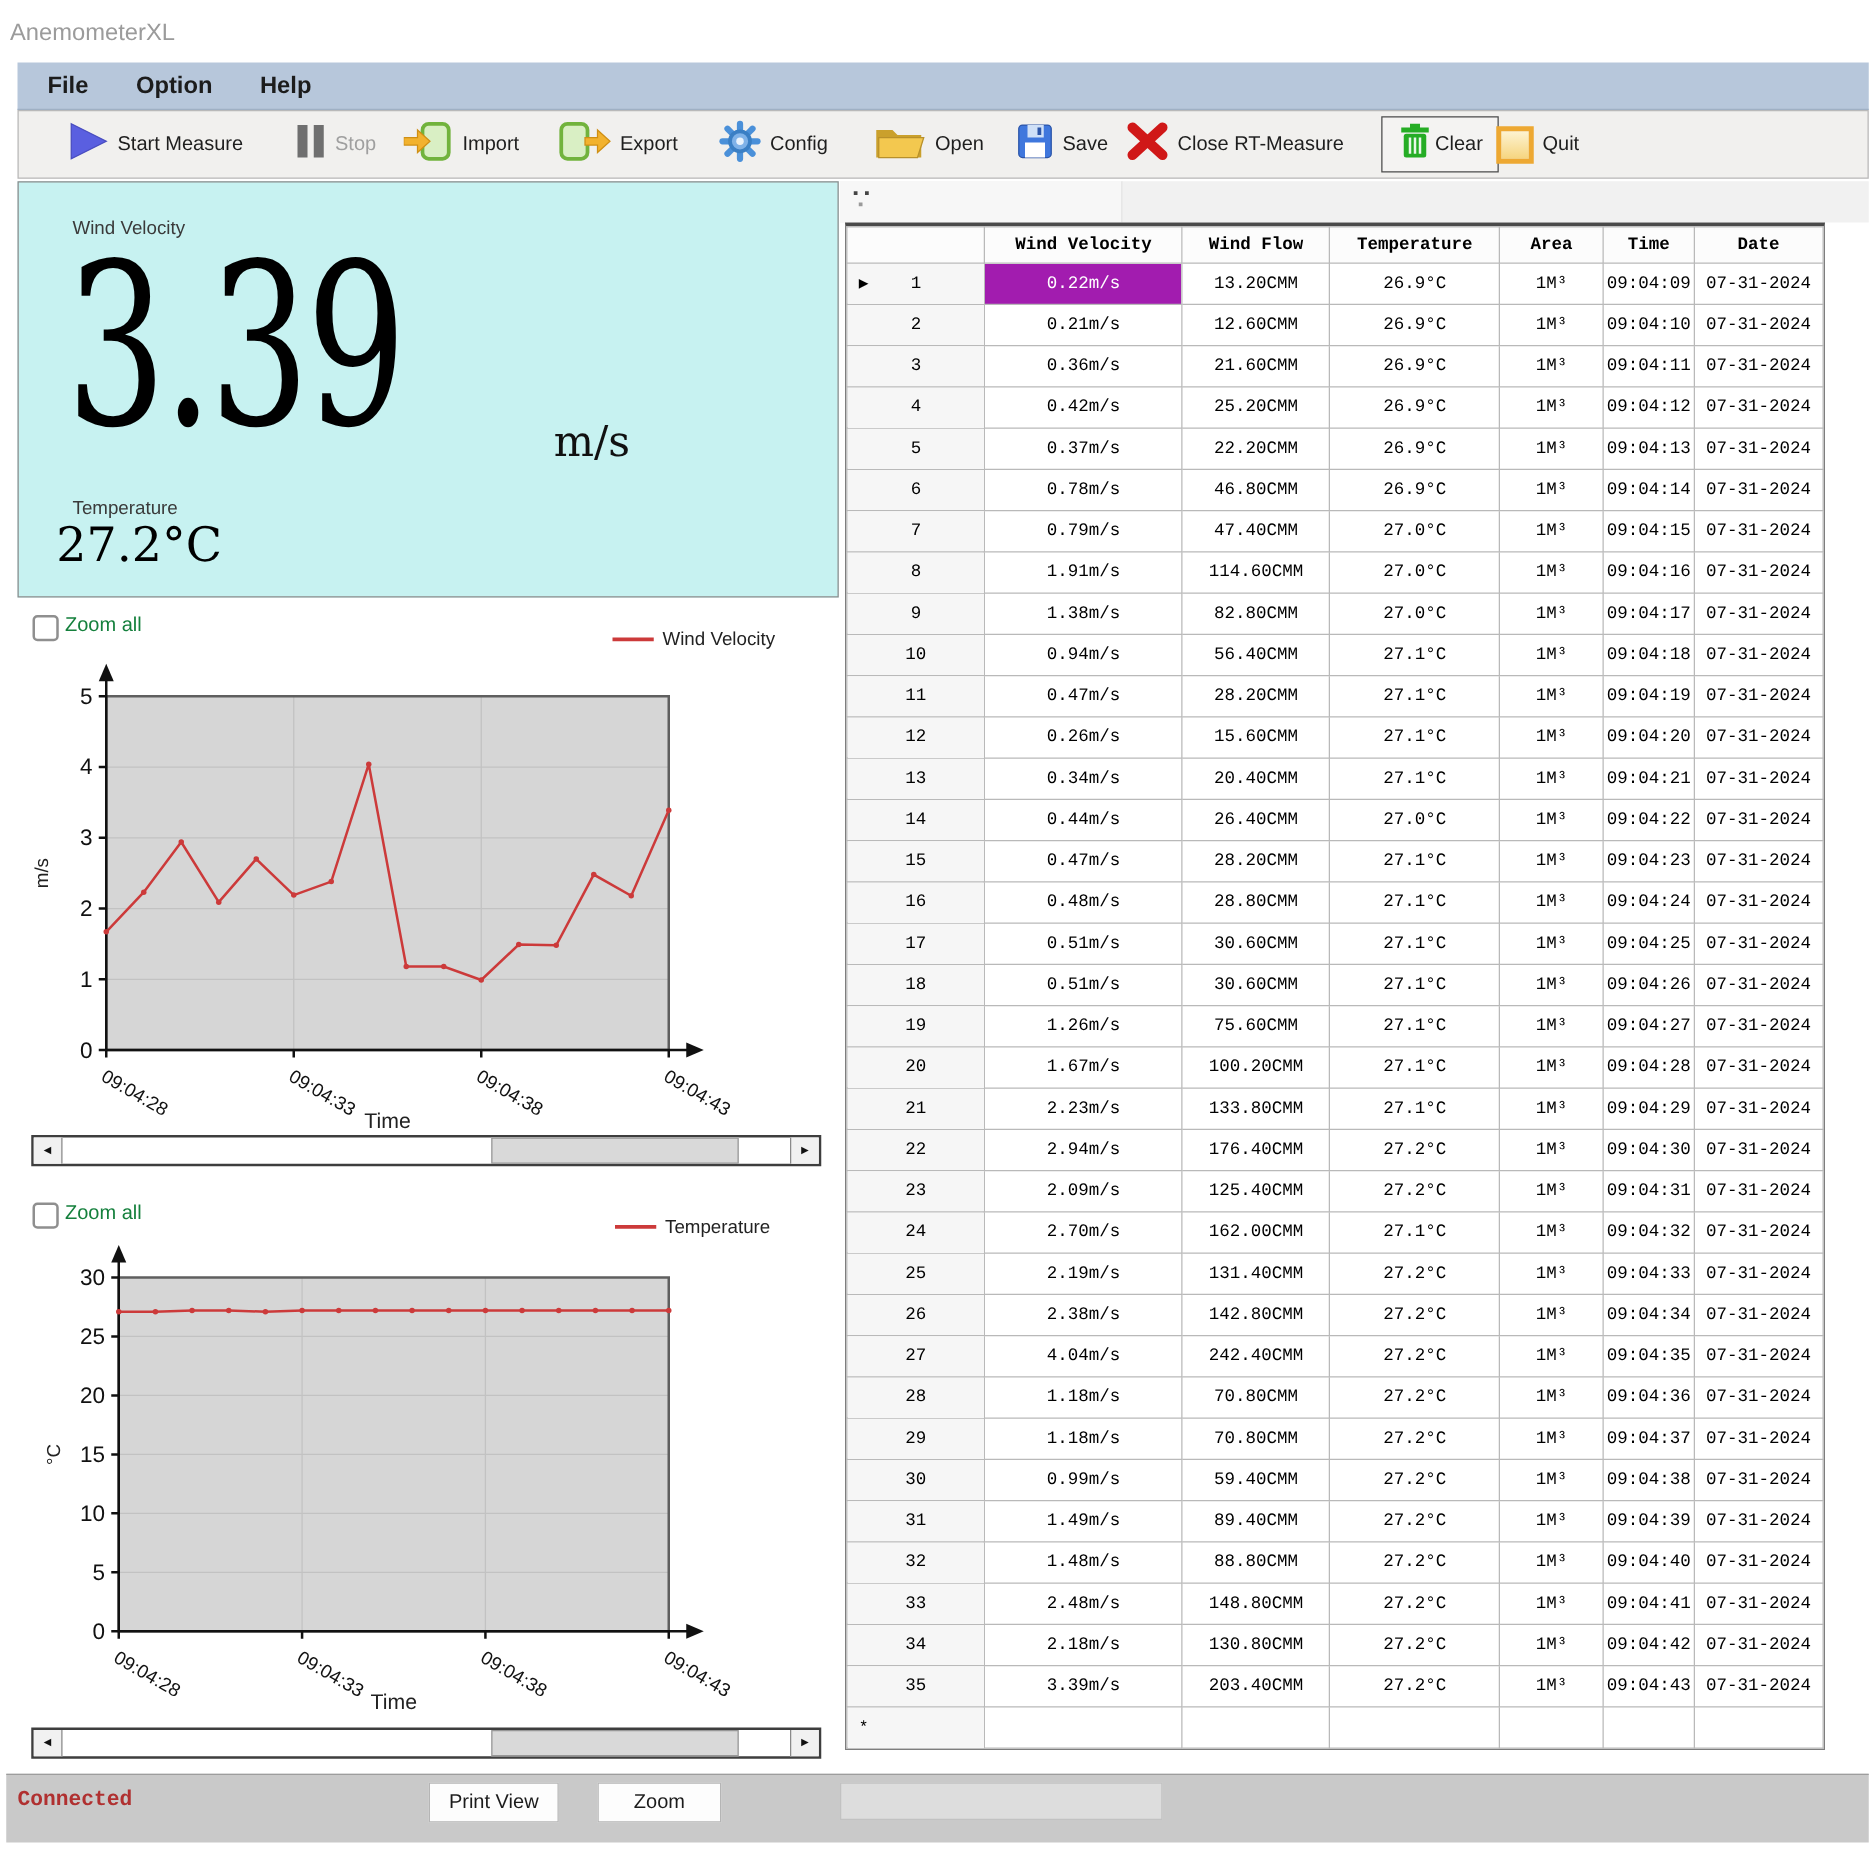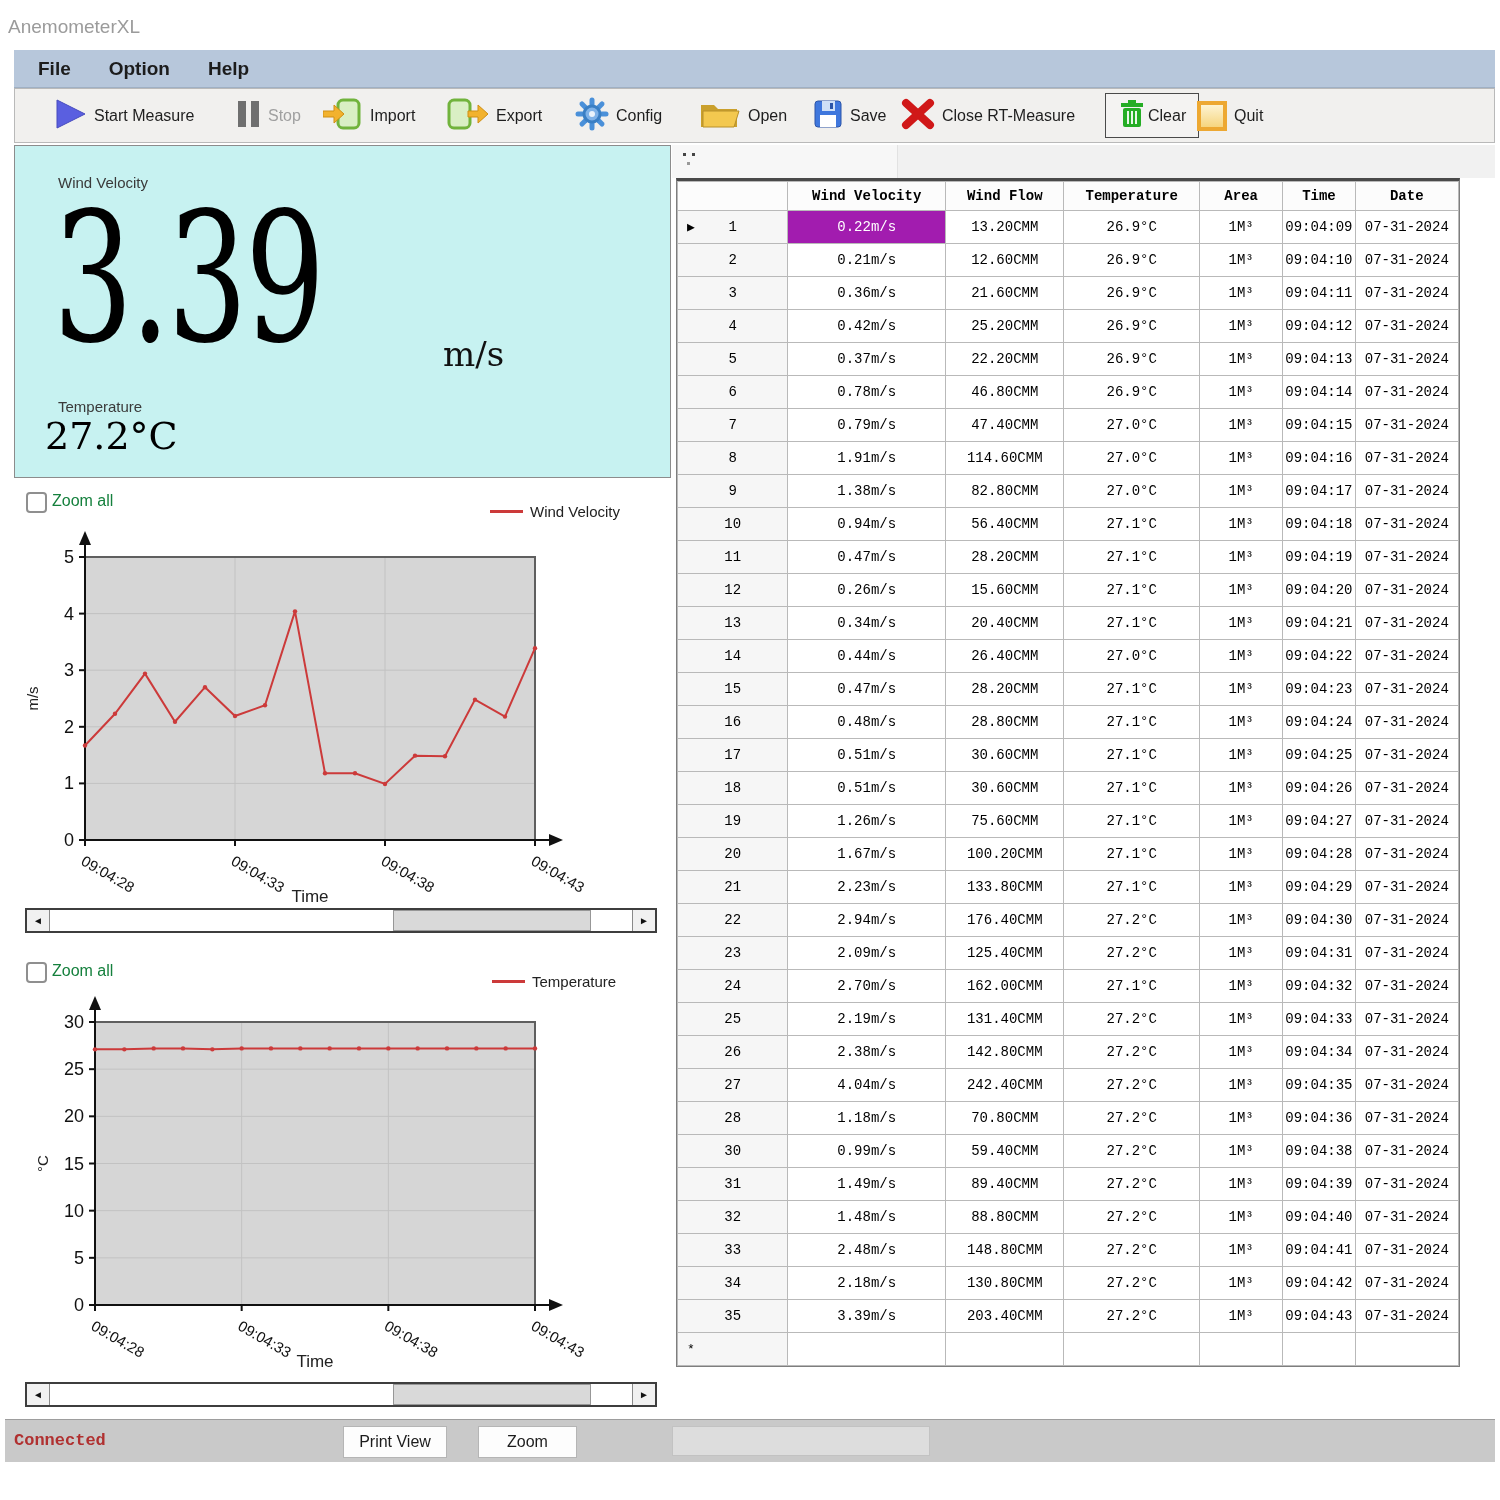--- a/index.html
+++ b/index.html
@@ -55,21 +55,21 @@
   #table-wrap{left:676px;top:178px;width:784px;border:1px solid #7e7e7e;border-top:3px solid #4a4a4a;box-sizing:border-box;background:#fff;}
   table{border-collapse:collapse;table-layout:fixed;width:100%;}
   th,td{border:1px solid #b9b9b9;font-family:"Liberation Mono",monospace;font-size:14px;color:#000;text-align:center;padding:0;overflow:hidden;white-space:nowrap;}
   thead th{height:28px;font-weight:bold;background:#fcfcfc;}
   tbody td,tbody th{height:32px;font-weight:normal;}
   tbody th{background:#f6f6f6;position:relative;}
   td.sel{background:#a21caf;color:#fff;}
   .row-marker{position:absolute;left:9px;top:50%;transform:translateY(-50%);font-size:13px;color:#000;}
 
   
-  #statusbar{left:5px;top:1419px;width:1490px;height:43px;background:#c9c9c9;border-top:1px solid #9d9d9d;box-sizing:border-box;}
+  #statusbar{left:5px;top:1419px;width:1490px;height:55px;background:#c9c9c9;border-top:1px solid #9d9d9d;box-sizing:border-box;}
   #conn{position:absolute;left:9px;top:11px;font-family:"Liberation Mono",monospace;font-weight:bold;font-size:17px;color:#b03030;}
   .sbtn{position:absolute;top:6px;height:30px;background:#fdfdfd;border:1px solid #b5b5b5;font-size:16px;color:#1c1c1c;display:flex;align-items:center;justify-content:center;}
   #print-view-btn{left:338px;width:102px;}
   #print-btn{left:473px;width:97px;}
   #progress-panel{position:absolute;left:667px;top:6px;width:258px;height:30px;background:#ddd;border:1px solid #c2c2c2;box-sizing:border-box;}
 </style>
 </head>
 <body>
 
 <div class="abs" id="win-title">AnemometerXL</div>
@@ -588,20 +588,29 @@
         <tr>
           <th>28</th>
           <td>1.18m/s</td>
           <td>70.80CMM</td>
           <td>27.2°C</td>
           <td>1M³</td>
           <td>09:04:36</td>
           <td>07-31-2024</td>
         </tr>
         <tr>
+          <th>29</th>
+          <td>1.18m/s</td>
+          <td>70.80CMM</td>
+          <td>27.2°C</td>
+          <td>1M³</td>
+          <td>09:04:37</td>
+          <td>07-31-2024</td>
+        </tr>
+        <tr>
           <th>30</th>
           <td>0.99m/s</td>
           <td>59.40CMM</td>
           <td>27.2°C</td>
           <td>1M³</td>
           <td>09:04:38</td>
           <td>07-31-2024</td>
         </tr>
         <tr>
           <th>31</th>

